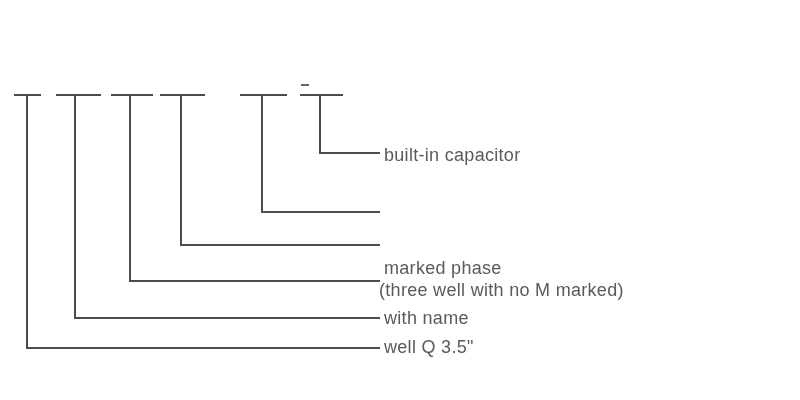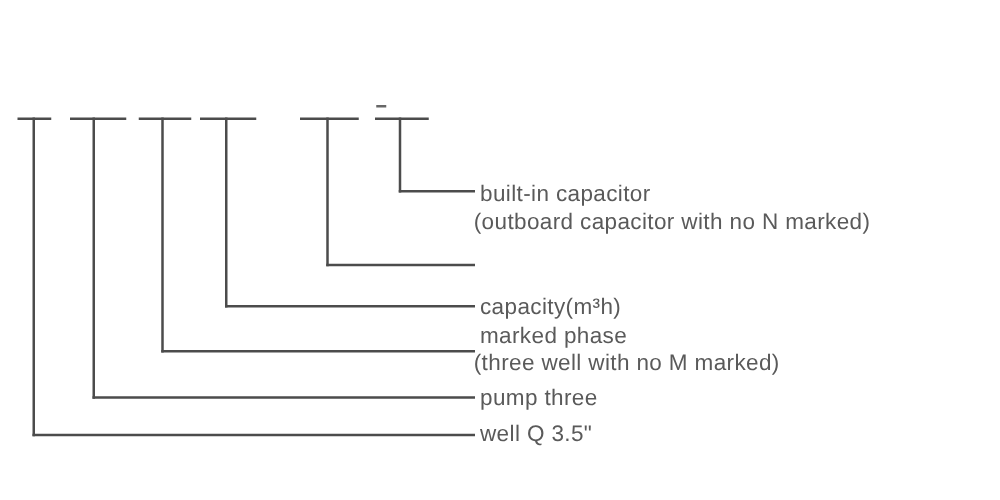--- a/index.html
+++ b/index.html
@@ -76,34 +76,30 @@
   <div class="hline" style="left:129px; top:280px; width:251px;"></div>
 
   <div class="vline" style="left:74px;  top:94px; height:225px;"></div>
   <div class="hline" style="left:74px;  top:317px; width:306px;"></div>
 
   <div class="vline" style="left:26px;  top:94px; height:255px;"></div>
   <div class="hline" style="left:26px;  top:347px; width:354px;"></div>
 
   <div class="label" style="top:144px;">
     <span>built-in capacitor</span>
-    <span class="note">(outboard capacitor with no N marked)</span>
   </div>
 
 
-  <div class="label" style="top:234px;">
-    <span>capacity(m³h)</span>
-  </div>
 
   <div class="label" style="top:257px;">
     <span>marked phase</span>
     <span class="note">(three well with no M marked)</span>
   </div>
 
   <div class="label" style="top:307px;">
-    <span>pump three</span>
+    <span>with name</span>
   </div>
 
   <div class="label" style="top:336px;">
     <span>well Q 3.5"</span>
   </div>
 
 </div>
 
 </body></html>

